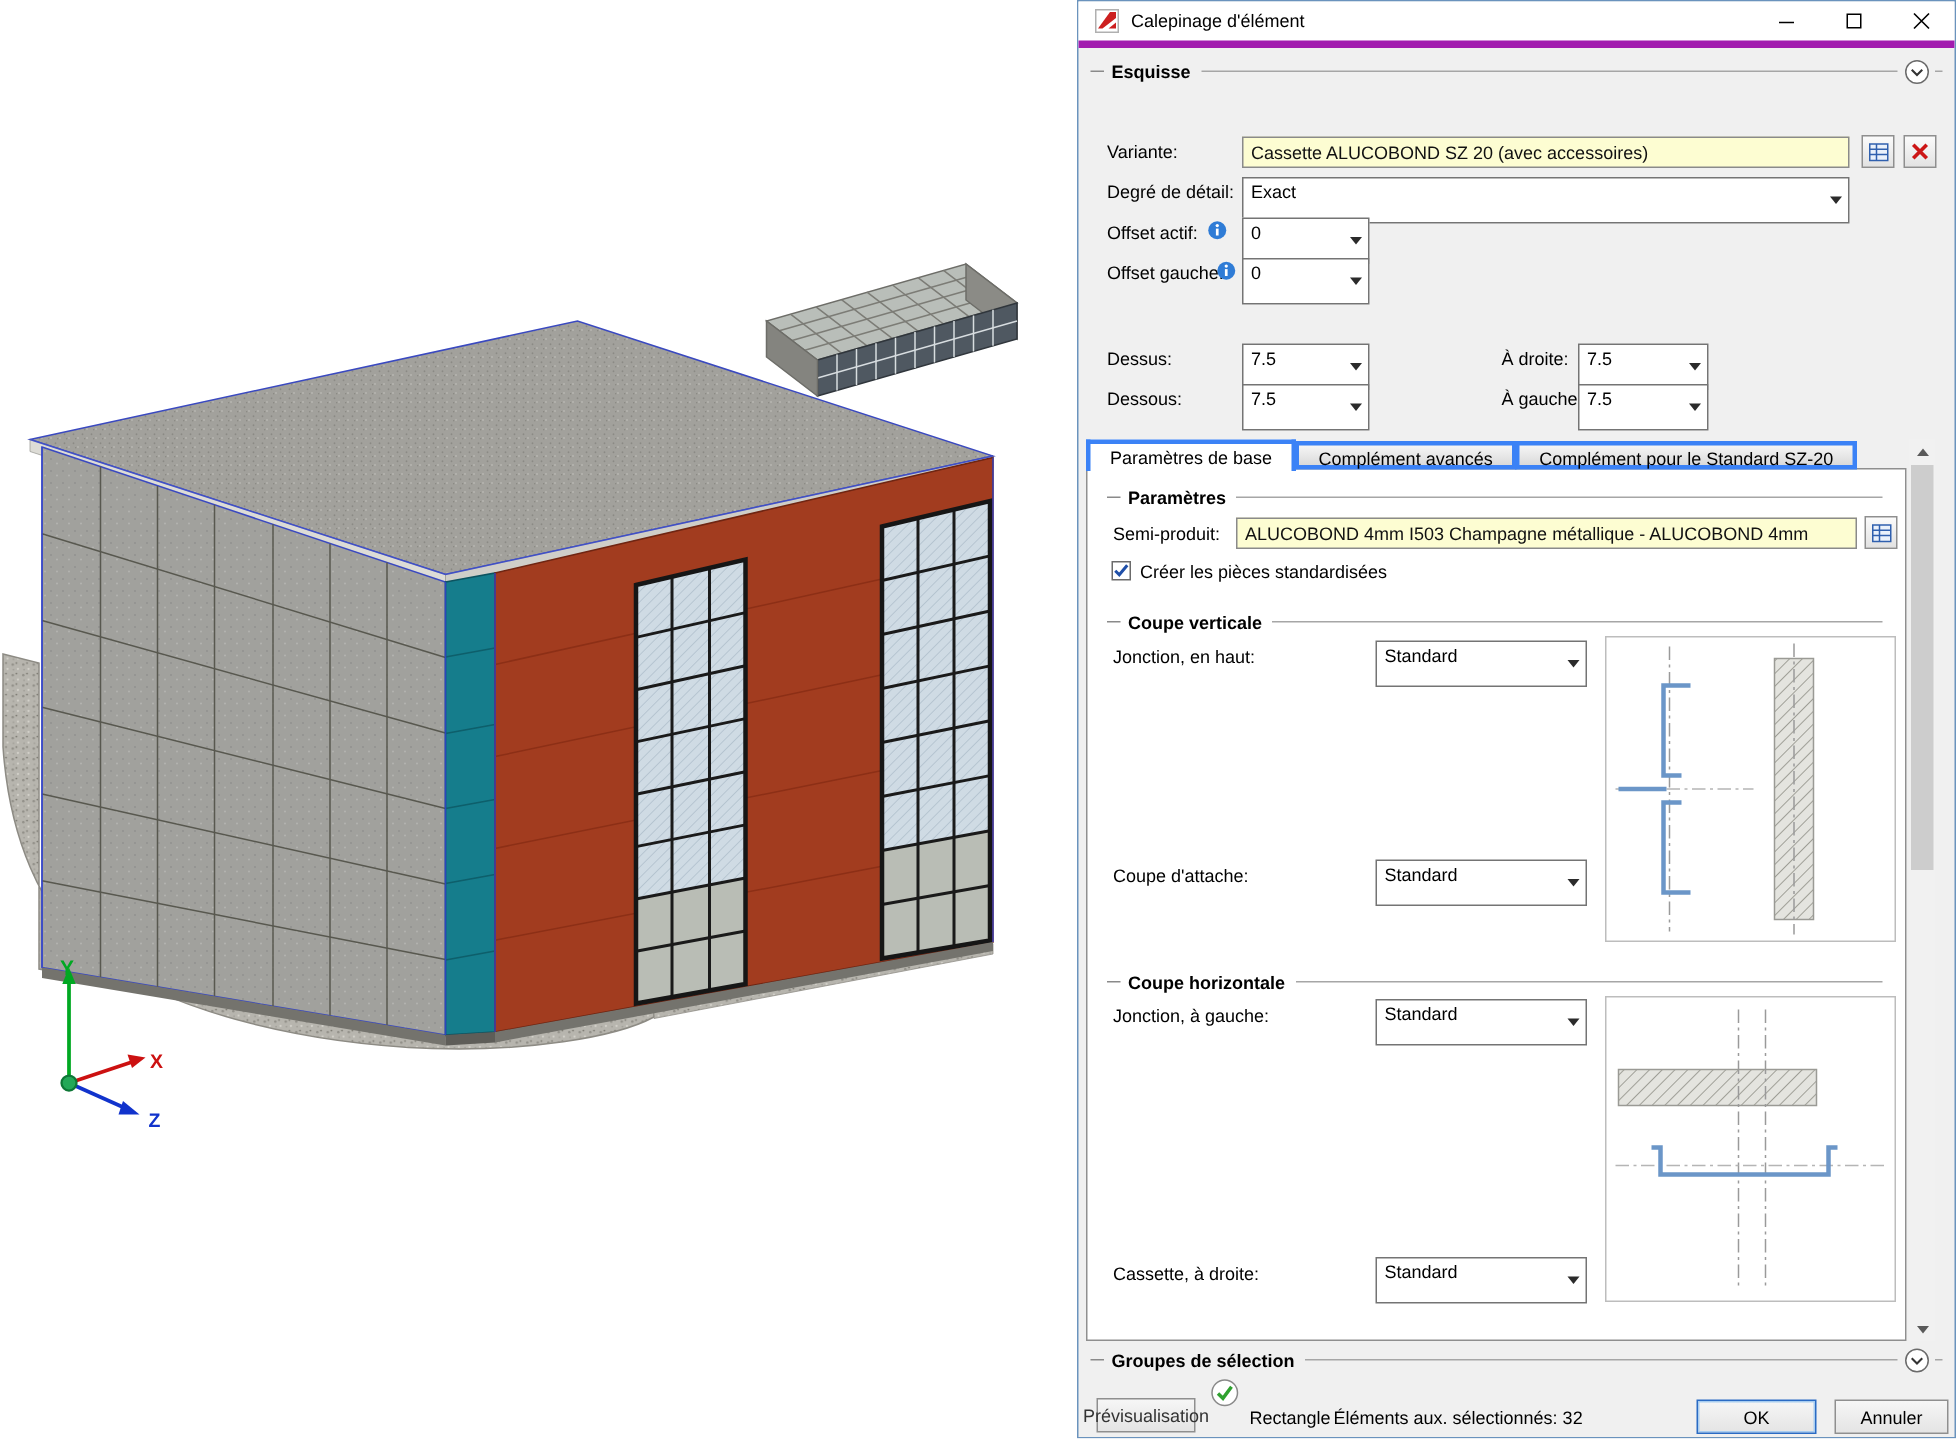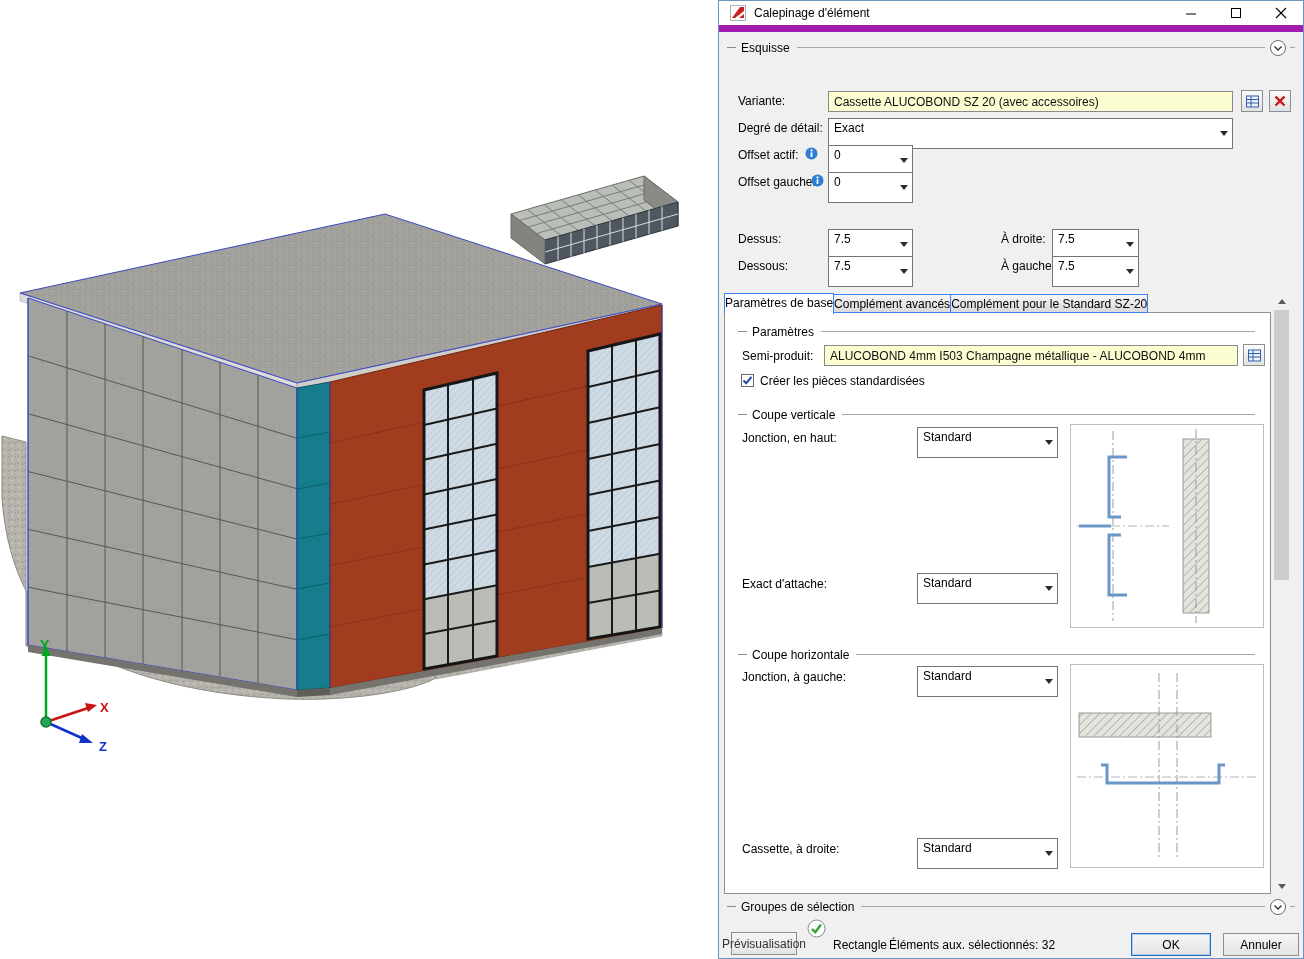--- a/index.html
+++ b/index.html
@@ -5,45 +5,45 @@
   *{box-sizing:border-box;margin:0;padding:0}
   html,body{width:1304px;height:959px}
   body{font-family:"Liberation Sans",sans-serif;font-size:12px;color:#000;background:#fff}
   #stage{position:relative;width:1304px;height:959px;overflow:hidden;background:#fff}
 
   
   #viewport{position:absolute;left:0;top:0;width:718px;height:959px;background:#fff}
 
   
   #dialog{position:absolute;left:718px;top:0;width:586px;height:959px;background:#f0f0f0;border:1px solid #6a93bd}
-  .titlebar{position:absolute;left:0;top:0;right:0;height:31px;background:#fff;display:flex;align-items:center;border-bottom:7px solid #a21caf}
+  .titlebar{position:absolute;left:0;top:0;right:0;height:31px;background:#fff;display:flex;align-items:center;border-bottom:5px solid #a21caf}
   .titlebar .ttext{margin-left:8px}
   .appicon{margin-left:11px;width:16px;height:16px;flex:0 0 auto}
   .tspace{flex:1}
   .wctl{width:45px;height:31px;display:flex;align-items:center;justify-content:center;cursor:default}
 
   .lbl{position:absolute;white-space:nowrap;line-height:14px}
   .sechead{position:absolute;display:flex;align-items:center;height:17px}
   .sechead .dash{width:9px;border-top:1px solid #8a8a8a;margin-right:5px}
-  .sechead .t{font-weight:normal;margin-right:7px;white-space:nowrap}
+  .sechead .t{font-weight:bold;margin-right:7px;white-space:nowrap}
   .sechead .rule{flex:1;border-top:1px solid #a6a6a6}
   .sechead .chev{width:18px;height:18px;margin-left:4px;flex:0 0 auto}
   .sechead .rule2{width:5px;border-top:1px solid #a6a6a6;margin-left:3px}
 
   .yfield{position:absolute;height:21px;background:#fdfdd2;border:1px solid #8a8a8a;padding:0 5px;font:inherit;color:#111;width:100%}
   .combo{position:absolute;height:31px;background:#fff;border:1px solid #747474}
   .combo .v{position:absolute;left:5px;top:2px;right:18px;white-space:nowrap;overflow:hidden;line-height:15px}
   .combo .arr{position:absolute;right:1px;top:1px;bottom:1px;width:15px;display:flex;align-items:center;justify-content:center;background:#fff}
   .combo .arr::after{content:"";border-left:4px solid transparent;border-right:4px solid transparent;border-top:5px solid #2b2b2b}
 
   .ibtn{position:absolute;width:22px;height:22px;background:linear-gradient(#fbfbfb,#e2e2e2);border:1px solid #8f8f8f;display:flex;align-items:center;justify-content:center;cursor:default}
   .cb{position:absolute;width:13px;height:13px;background:#fff;border:1px solid #6b6b6b;display:flex;align-items:center;justify-content:center}
 
   .tabs{position:absolute;left:5px;top:292px;height:20px;display:flex;align-items:flex-end;z-index:4}
-  .tab{height:19px;line-height:18px;padding:0 0;border:1px solid #3b82f6;background:linear-gradient(#f6f6f6,#dadada);white-space:nowrap;cursor:default}
+  .tab{height:19px;line-height:18px;padding:0 13px;border:3px solid #3b82f6;background:linear-gradient(#f6f6f6,#dadada);white-space:nowrap;cursor:default}
   .tab + .tab{margin-left:-1px}
   .tab.active{height:21px;margin-bottom:-1px;background:#fff;border-bottom:none;line-height:19px}
 
   .panel{position:absolute;left:5px;top:311px;width:547px;height:582px;background:#fff;border:1px solid #8f8f8f;z-index:1}
   .pvbox{position:absolute;width:194px;height:204px;background:#fff;border:1px solid #bdbdbd}
 
   .sbar{position:absolute;left:554px;top:292px;width:17px;height:601px;background:#f1f1f1;z-index:2}
   .sbtn{position:absolute;left:0;width:17px;height:16px;background:#f1f1f1;display:flex;align-items:center;justify-content:center}
   .sbtn.up{top:0}.sbtn.dn{bottom:0}
   .sbtn.up::after{content:"";border-left:4px solid transparent;border-right:4px solid transparent;border-bottom:5px solid #5a5a5a}
@@ -332,21 +332,21 @@
           <line x1="42" y1="6" x2="42" y2="196" stroke="#9a9a9a" stroke-width="1" stroke-dasharray="9 3 2 3"></line>
           <line x1="6" y1="101" x2="98" y2="101" stroke="#b5b5b5" stroke-width="1" stroke-dasharray="9 3 2 3"></line>
           <path d="M8 101 L40 101" stroke="#6b96c8" stroke-width="3" fill="none"></path>
           <path d="M56 32 L38 32 L38 92 L50 92" stroke="#6b96c8" stroke-width="3" fill="none"></path>
           <path d="M56 170 L38 170 L38 110 L50 110" stroke="#6b96c8" stroke-width="3" fill="none"></path>
           <rect x="112" y="14" width="26" height="174" fill="url(#phatch)" stroke="#9a9a95"></rect>
           <line x1="125" y1="4" x2="125" y2="198" stroke="#9a9a9a" stroke-width="1" stroke-dasharray="9 3 2 3"></line>
         </svg>
       </div>
 
-      <span class="lbl" style="left:17px;top:264px">Exact d'attache:</span>
+      <span class="lbl" style="left:17px;top:264px">Coupe d'attache:</span>
       <div class="combo" style="left:192px;top:260px;width:141px">
         <span class="v">Standard</span>
         <span class="arr"></span>
       </div>
 
       <div class="sechead" style="top:333px;left:13px;right:15px">
         <span class="dash"></span>
         <span class="t">Coupe horizontale</span>
         <span class="rule"></span>
       </div>

